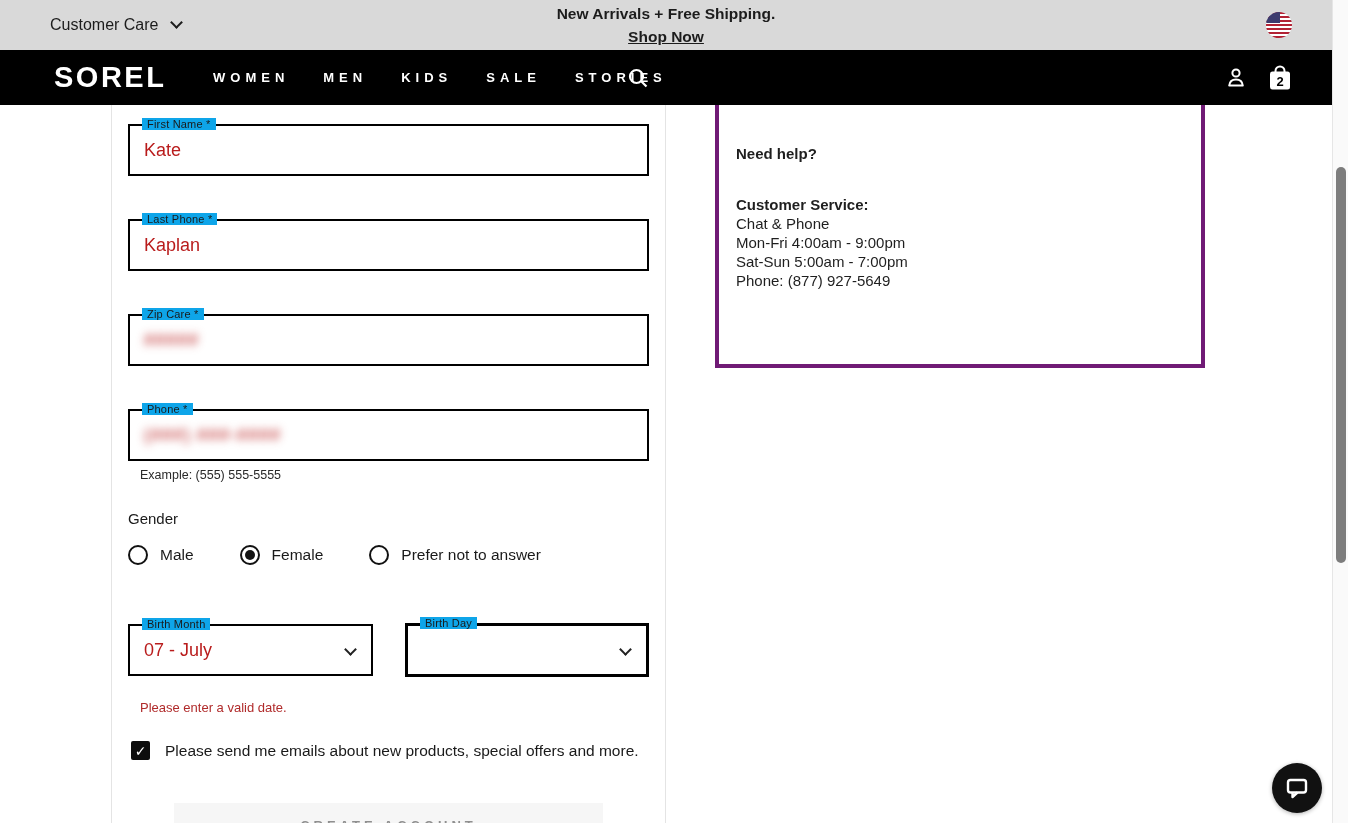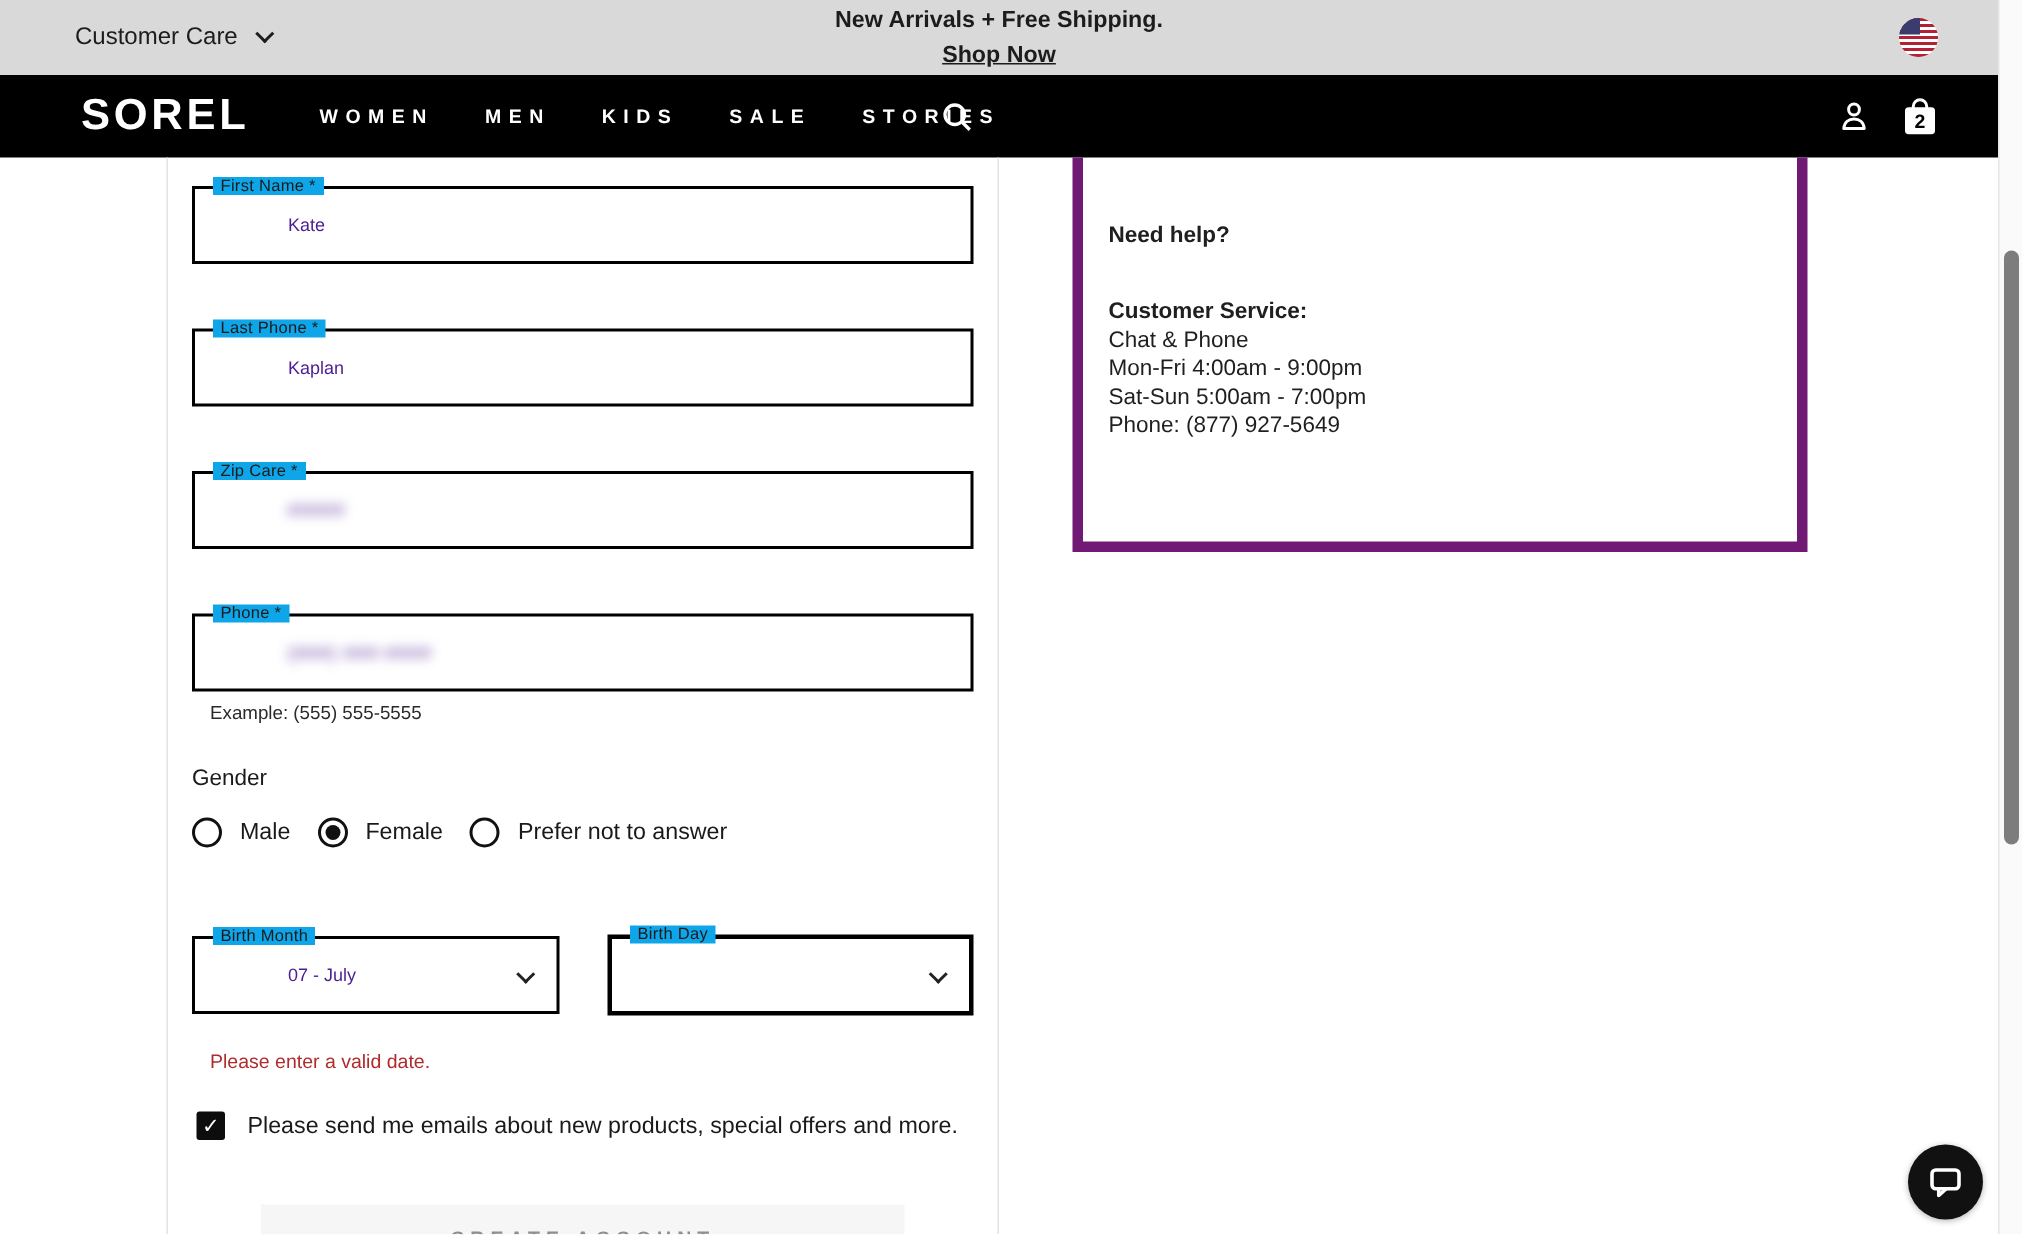--- a/index.html
+++ b/index.html
@@ -31,26 +31,26 @@
 
   
   .main { position:absolute; left:0; top:105px; width:1332px; height:718px; overflow:hidden; }
   .form-card { position:absolute; left:111px; top:-40px; width:555px; height:820px;
     border-left:1px solid #e4e4e4; border-right:1px solid #e4e4e4; }
 
   .field { position:absolute; left:128px; width:521px; height:52px; border:2px solid #000;
     background:#fff; display:flex; align-items:center; padding:0 14px; cursor:text; }
   .field .flabel { position:absolute; top:-8px; left:12px; background:#0ea5e9; padding:0 5px;
     font-size:11px; color:#1a1a1a; letter-spacing:.2px; }
-  .field .fvalue { font-size:12px; color:#4c1d95;margin-left:48px; }
+  .field .fvalue { font-size:18px; color:#b91c1c; }
   .redacted { filter:blur(4px); color:#3a3a3a; letter-spacing:1px; user-select:none; }
   .helper { position:absolute; font-size:12.5px; color:#2a2a2a; }
 
   .section-label { position:absolute; font-size:15px; color:#1a1a1a; }
-  .radio-row { position:absolute; left:128px; top:440px; display:flex; align-items:flex-end; gap:18px; }
+  .radio-row { position:absolute; left:128px; top:440px; display:flex; align-items:flex-end; gap:46px; }
   .radio-opt { display:flex; align-items:center; gap:12px; cursor:pointer; }
   .radio-circ { width:20px; height:20px; border:2.5px solid #111; border-radius:50%;
     display:flex; align-items:center; justify-content:center; background:#fff; }
   .radio-circ .dot { width:10px; height:10px; border-radius:50%; background:transparent; }
   .radio-opt.checked .radio-circ .dot { background:#111; }
   .radio-opt .rlabel { font-size:15.5px; }
 
   .select-field { cursor:pointer; }
   .select-field .chev2 { position:absolute; right:16px; top:19px; width:9px; height:9px;
     border-right:2px solid #222; border-bottom:2px solid #222; transform:rotate(45deg); }
@@ -60,21 +60,21 @@
   .checkbox { width:19px; height:19px; background:#0d0d0d; border-radius:2px; display:flex;
     align-items:center; justify-content:center; color:#fff; font-size:14px; font-weight:700; }
   .check-row .clabel { font-size:15.5px; }
 
   .submit-btn { position:absolute; left:174px; top:698px; width:429px; height:44px; background:#f6f6f6;
     border:none; display:flex; align-items:center; justify-content:center; font-size:13px; font-weight:700;
     letter-spacing:4px; color:#8f8f8f; cursor:pointer; font-family:inherit; }
 
   
   .help-panel { position:absolute; left:715px; top:-20px; width:490px; height:283px;
-    border:7px solid #701a75; padding:55px 17px 0 17px; font-size:15px; line-height:19px; color:#1f1f1f; }
+    border:4px solid #701a75; padding:55px 17px 0 17px; font-size:15px; line-height:19px; color:#1f1f1f; }
   .help-panel .htitle { font-weight:700; }
   .help-panel a { color:#1f1f1f; text-decoration:underline; cursor:pointer; }
   .service { margin-top:32px; }
   .service .stitle { font-weight:700; }
 
   
   .scrollbar { position:absolute; right:0; top:0; width:16px; height:823px; background:#fafafa;
     border-left:1px solid #e6e6e6; }
   .scroll-thumb { position:absolute; left:3px; top:167px; width:10px; height:396px;
     background:#7d7d7d; border-radius:5px; cursor:pointer; }

